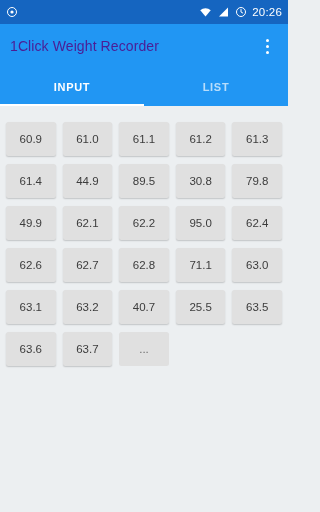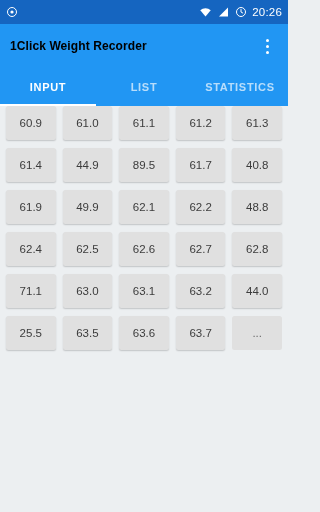--- a/index.html
+++ b/index.html
@@ -34,23 +34,23 @@
   
   .appbar {
     height: 44px;
     background: #2196F3;
     display: flex;
     align-items: center;
     padding: 0 10px;
     flex: 0 0 44px;
   }
   .app-title {
-    color: #000000;
-    font-size: 12px;
-    font-weight: bold;
+    color: #4c1d95;
+    font-size: 14px;
+    font-weight: normal;
     letter-spacing: .1px;
     white-space: nowrap;
   }
   .overflow-btn {
     margin-left: auto;
     width: 22px; height: 30px;
     display: flex; flex-direction: column;
     align-items: center; justify-content: center;
     gap: 3px;
     cursor: pointer;
@@ -87,21 +87,21 @@
     position: absolute;
     left: 0; right: 0; bottom: 0;
     height: 2.5px;
     background: #ffffff;
   }
 
   
   .content {
     flex: 1 1 auto;
     background: #eceff1;
-    padding: 0 6px 0 6px;
+    padding: 16px 6px 0 6px;
     overflow: hidden;
   }
   .grid {
     display: grid;
     grid-template-columns: repeat(5, 1fr);
     gap: 8px 7px;
   }
   .cell {
     height: 34px;
     background: #e0e0e0;
@@ -158,50 +158,47 @@
     <div class="overflow-btn">
       <i></i>
         <i></i>
         <i></i>
     </div>
   </div>
 
   <div class="tabbar">
     <div class="tab active">INPUT</div>
     <div class="tab">LIST</div>
-    <div class="tab">STATISTICS</div>
   </div>
 
   <div class="content">
     <div class="grid">
       <div class="cell">60.9</div>
       <div class="cell">61.0</div>
       <div class="cell">61.1</div>
       <div class="cell">61.2</div>
       <div class="cell">61.3</div>
       <div class="cell">61.4</div>
       <div class="cell">44.9</div>
       <div class="cell">89.5</div>
-      <div class="cell">61.7</div>
-      <div class="cell">40.8</div>
-      <div class="cell">61.9</div>
+      <div class="cell">30.8</div>
+      <div class="cell">79.8</div>
       <div class="cell">49.9</div>
       <div class="cell">62.1</div>
       <div class="cell">62.2</div>
-      <div class="cell">48.8</div>
+      <div class="cell">95.0</div>
       <div class="cell">62.4</div>
-      <div class="cell">62.5</div>
       <div class="cell">62.6</div>
       <div class="cell">62.7</div>
       <div class="cell">62.8</div>
       <div class="cell">71.1</div>
       <div class="cell">63.0</div>
       <div class="cell">63.1</div>
       <div class="cell">63.2</div>
-      <div class="cell">44.0</div>
+      <div class="cell">40.7</div>
       <div class="cell">25.5</div>
       <div class="cell">63.5</div>
       <div class="cell">63.6</div>
       <div class="cell">63.7</div>
       <div class="cell muted blank">...</div>
     </div>
   </div>
 
 </div>
 

